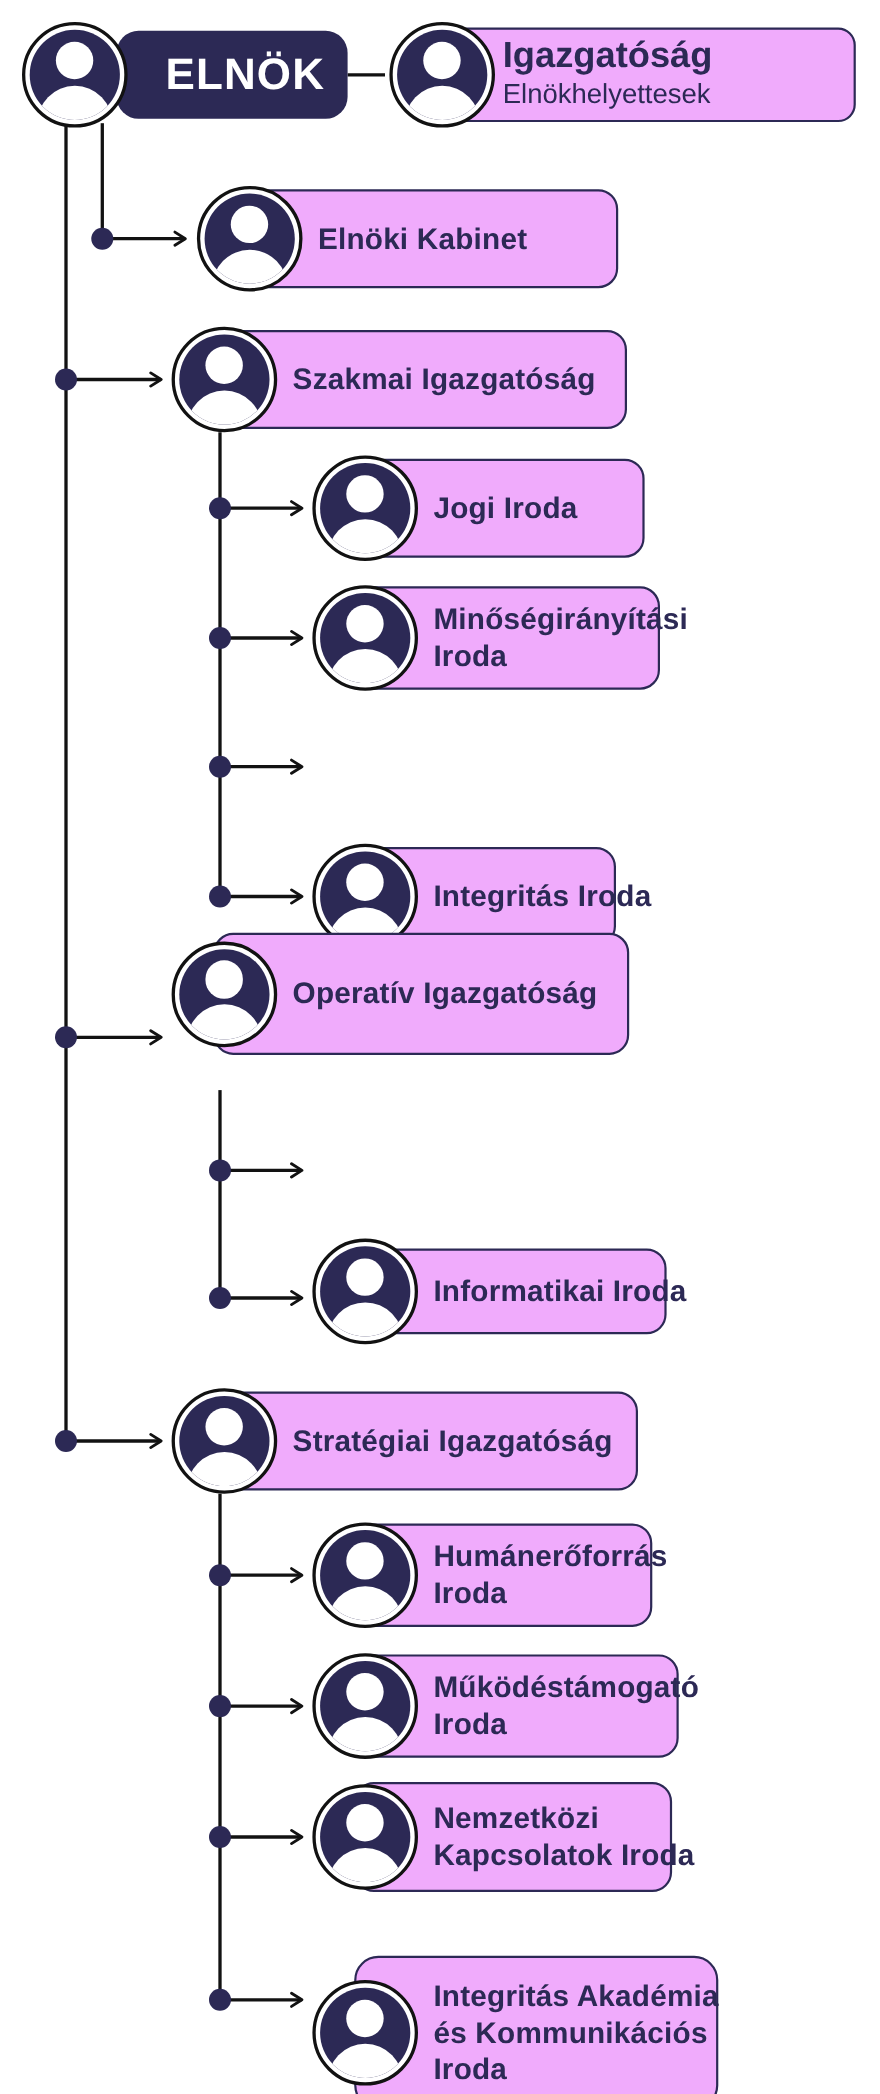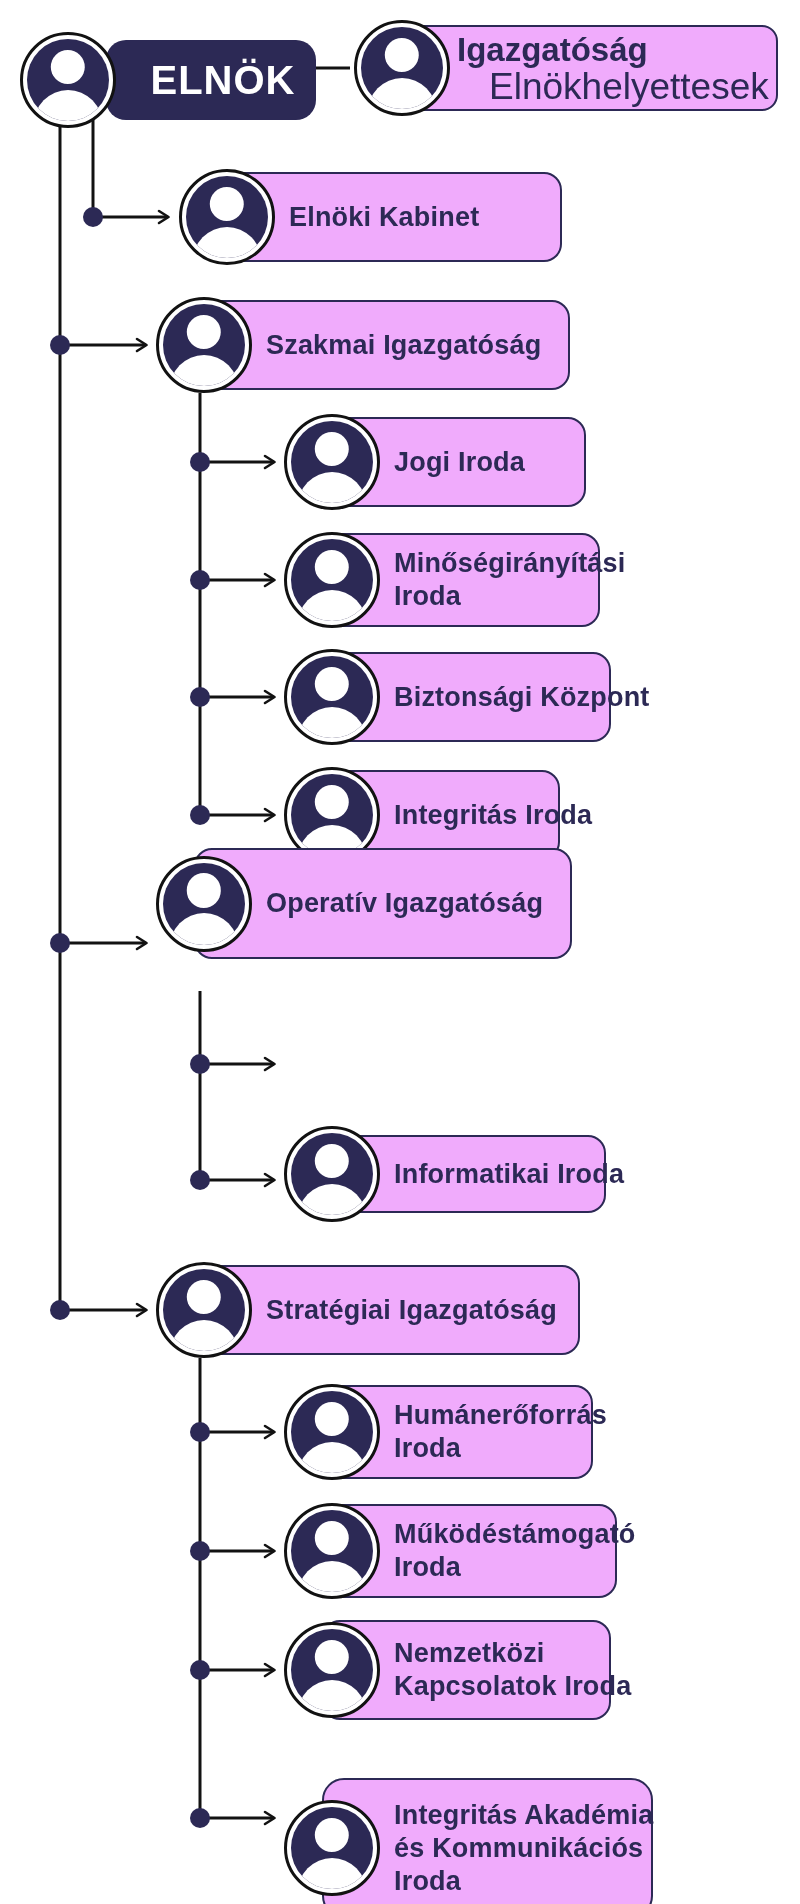--- a/index.html
+++ b/index.html
@@ -75,42 +75,41 @@
 
   
   #elnok-badge{
     position:absolute;
     left:106px;top:28px;width:210px;height:80px;
     box-sizing:border-box;
     background:var(--navy,#2c2955);
     border-radius:20px;
     display:flex;align-items:center;justify-content:center;
     z-index:2;
-    margin-top:12px;
   }
   #elnok-badge .elnok-label{
     padding-left:24px;
     color:#fff;
     font-size:40px;
     font-weight:800;
     letter-spacing:1px;
   }
   #elnok-badge .avatar{left:-86px;}
 
   
   #board-node{border-radius:16px;}
   #board-node .board-text{
     padding-left:63px;
     display:flex;flex-direction:column;justify-content:center;
     color:var(--navy,#2c2955);
     line-height:37px;
     white-space:pre;
   }
   #board-node .board-title{font-size:33px;font-weight:800;}
-  #board-node .board-subtitle{font-size:37px;font-weight:400;margin-left:32px;}
+  #board-node .board-subtitle{font-size:25px;font-weight:400;}
 </style>
 </head>
 <body>
 
 <div id="canvas">
 
   <svg id="connectors" width="800" height="1904" viewBox="0 0 800 1904">
     <defs>
       <marker id="arrow" viewBox="0 0 16 16" markerWidth="16" markerHeight="16" refX="12" refY="8" orient="auto" markerUnits="userSpaceOnUse">
         <path d="M3,2 L12.5,8 L3,14" fill="none" stroke="#121212" stroke-width="2.6" stroke-linecap="round" stroke-linejoin="round"></path>
@@ -222,29 +221,20 @@
     <span class="avatar">
       <span class="disc">
           <span class="head"></span>
           <span class="body"></span>
         </span>
     </span>
     <span class="label">Minőségirányítási
 Iroda</span>
   </div>
 
-  <div class="node" style="left:322px;top:652px;width:289px;height:90px;">
-    <span class="avatar">
-      <span class="disc">
-          <span class="head"></span>
-          <span class="body"></span>
-        </span>
-    </span>
-    <span class="label">Biztonsági Központ</span>
-  </div>
 
   <div class="node" style="left:322px;top:770px;width:238px;height:90px;">
     <span class="avatar">
       <span class="disc">
           <span class="head"></span>
           <span class="body"></span>
         </span>
     </span>
     <span class="label">Integritás Iroda</span>
   </div>

